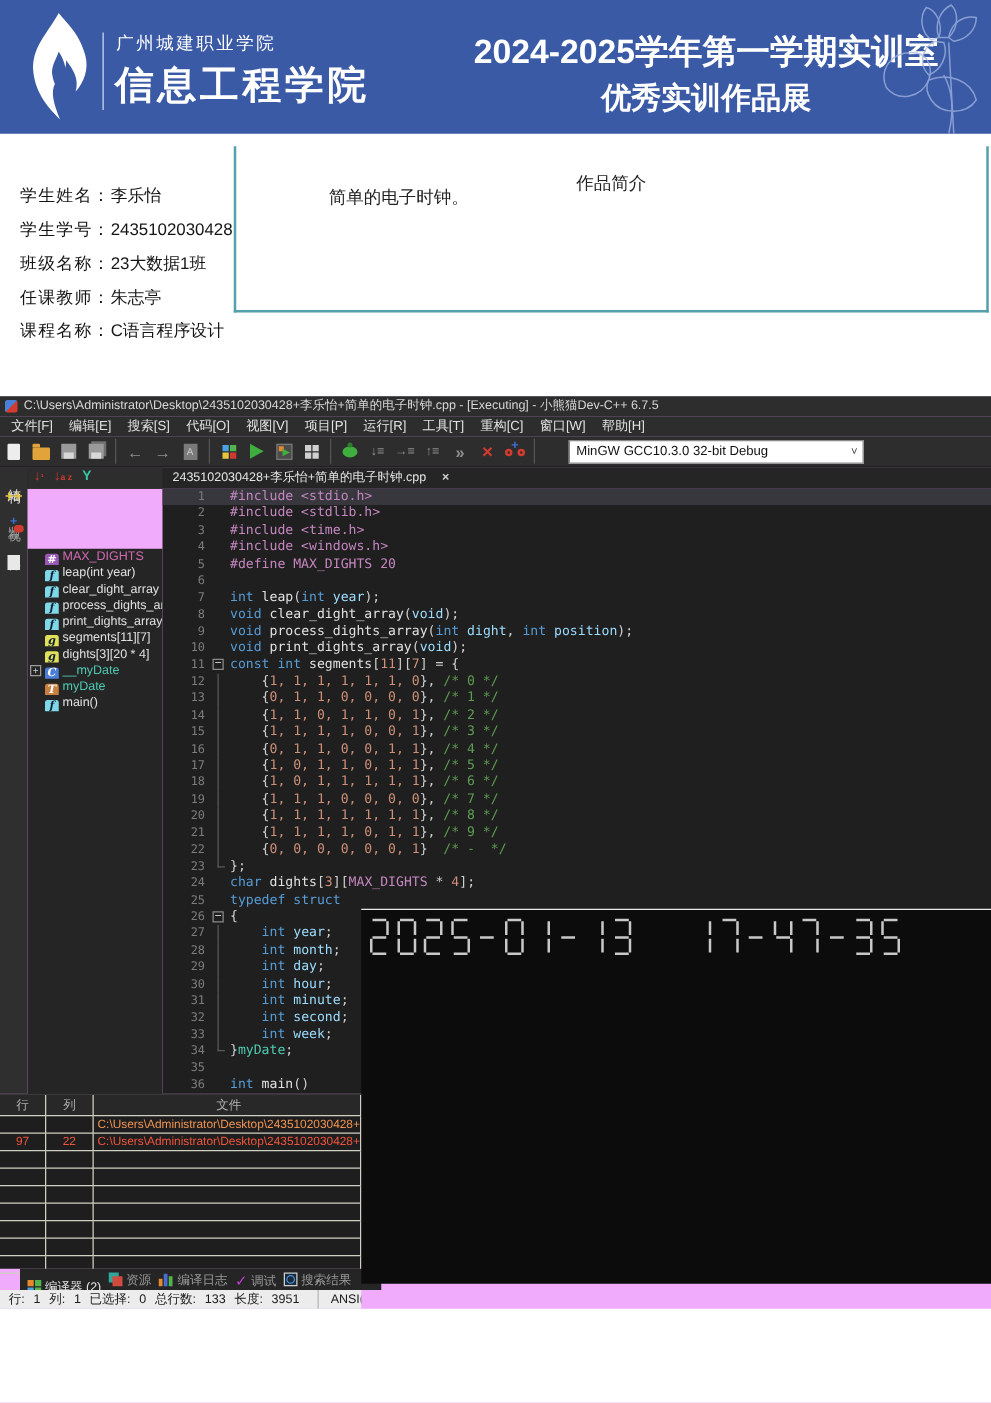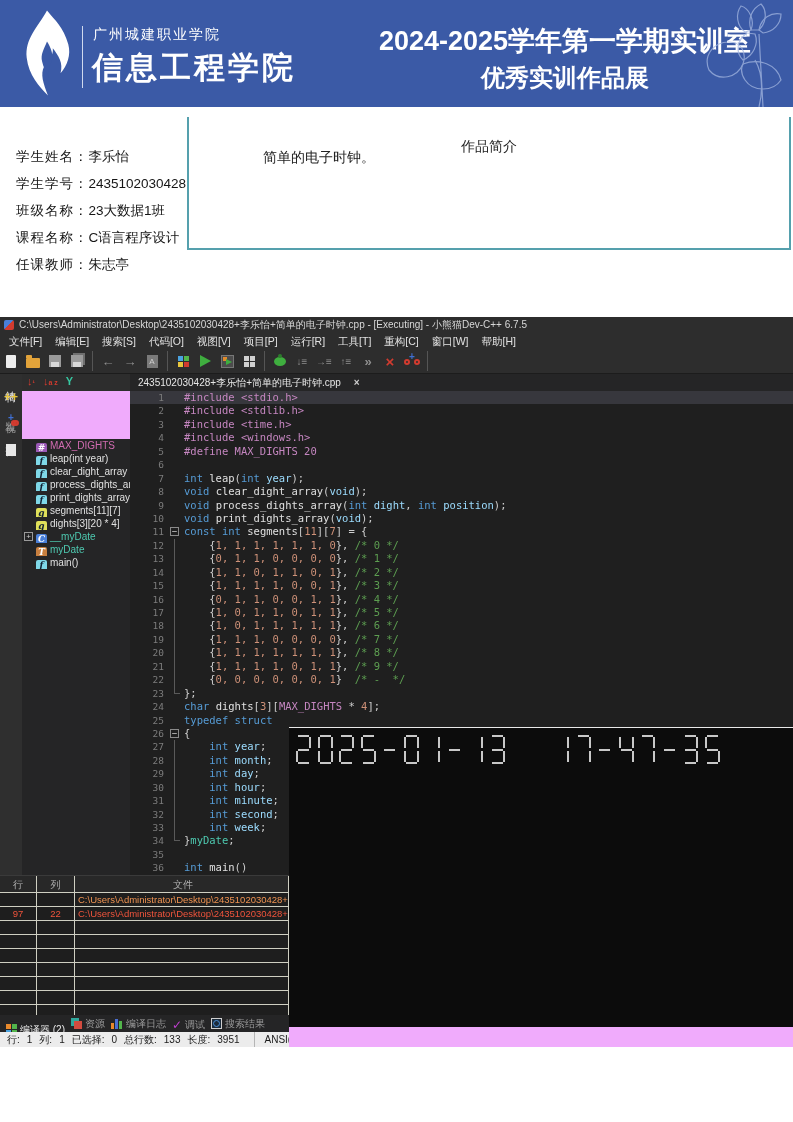--- a/index.html
+++ b/index.html
@@ -130,21 +130,21 @@
   .msg-header div { border-right:1px solid #cfcfc2; border-bottom:1px solid #cfcfc2; text-align:center; line-height:17px; }
   .msg-row { display:flex; height:14px; font-size:9.5px; line-height:14px; }
   .msg-row div { border-right:1px solid #cfcfc2; border-bottom:1px solid #cfcfc2; overflow:hidden; white-space:nowrap; }
   .col-line { width:37px; text-align:center; }
   .col-col { width:38px; text-align:center; }
   .col-file { width:214px; padding-left:3px; }
   .msg-warn { color:#ef9352; }
   .msg-err { color:#f0543c; }
 
   
-  .bottom-tabs { position:absolute; left:0; top:698px; width:289px; height:17px; background:#252526; white-space:nowrap; overflow:hidden; }
+  .bottom-tabs { position:absolute; left:16px; top:698px; width:289px; height:17px; background:#252526; white-space:nowrap; overflow:hidden; }
   .btab { display:inline-flex; align-items:center; height:17px; margin-left:6px; color:#9a9a9a; font-size:10px; }
   .btab.active { color:#e8e8e8; }
   .btab .bi { margin-right:3px; }
   .b-squares { display:grid; grid-template-columns:5px 5px; grid-gap:1px; }
   .b-squares i { width:5px; height:5px; display:block; }
   .b-layers { position:relative; width:11px; height:11px; }
   .b-layers::before { content:""; position:absolute; left:0; top:0; width:8px; height:8px; background:#2fa79b; }
   .b-layers::after { content:""; position:absolute; right:0; bottom:0; width:8px; height:8px; background:#d24b3f; }
   .b-bars { display:flex; align-items:flex-end; height:11px; }
   .b-bars i { width:3px; margin-right:1px; display:block; }
@@ -180,22 +180,22 @@
         <path d="M54 64 C70 58 88 64 92 80 C84 92 64 92 56 80 C52 74 52 68 54 64 Z"></path>
         <path d="M70 34 L74 107 M66 60 C74 74 74 90 70 107"></path>
       </g>
     </svg>
   </div>
 
   <div class="student-info">
       <div class="student-row"><span class="lab">学生姓名：</span><span class="val">李乐怡</span></div>
       <div class="student-row"><span class="lab">学生学号：</span><span class="val">2435102030428</span></div>
       <div class="student-row"><span class="lab">班级名称：</span><span class="val">23大数据1班</span></div>
+      <div class="student-row"><span class="lab">任课教师：</span><span class="val">朱志亭</span></div>
       <div class="student-row"><span class="lab">课程名称：</span><span class="val">C语言程序设计</span></div>
-      <div class="student-row"><span class="lab">任课教师：</span><span class="val">朱志亭</span></div>
     </div>
 
   <div class="work-box">
     <div class="work-body">
       <div class="work-intro-title">作品简介</div>
       <div class="work-intro-text">简单的电子时钟。</div>
     </div>
   </div>
 
   <div class="ide">
@@ -248,20 +248,24 @@
           </span><span class="tb-item">
             <span class="tb-glyph" style="color: rgb(143, 143, 143);">»</span>
           </span><span class="tb-item">
             <span class="tb-glyph" style="color: rgb(210, 59, 47); font-size: 15px;">×</span>
           </span><span class="tb-item">
             <span class="i-glasses">
               <i></i>
               <i></i>
             </span>
           </span><span class="tb-sep"></span></span>
+      <span class="compiler-select">
+        <span>MinGW GCC10.3.0 32-bit Debug</span>
+        <span class="chev">˅</span>
+      </span>
     </div>
 
     <div class="tab-row">
       <div class="editor-tab">
         <span>2435102030428+李乐怡+简单的电子时钟.cpp</span>
         <span class="tab-close">×</span>
       </div>
     </div>
     <div class="class-tools">
       <span class="ct-ic">↓<span class="ct-sub">¹</span></span>

